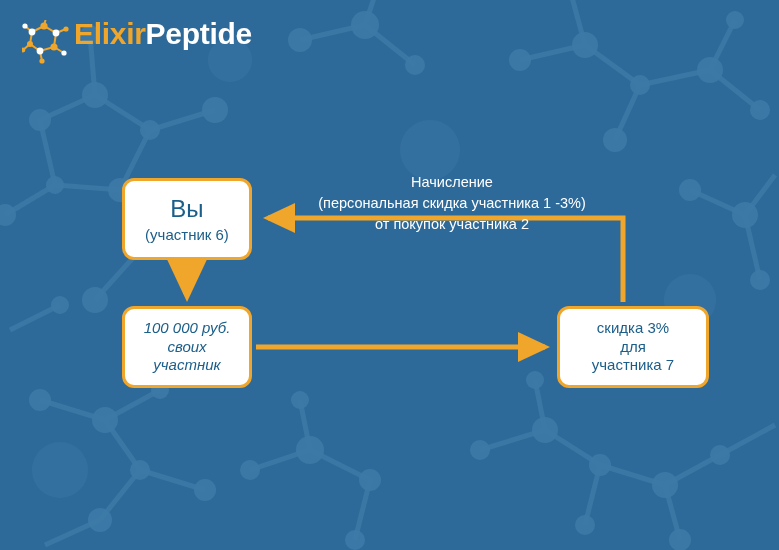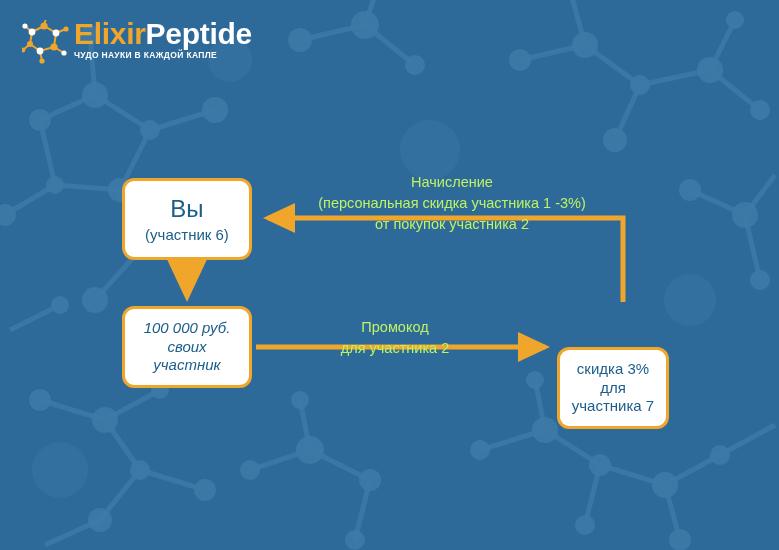--- a/index.html
+++ b/index.html
@@ -98,30 +98,29 @@
     top: 306px;
     width: 130px;
     height: 82px;
     font-size: 15px;
     font-style: italic;
   }
   #node-purchases .ln { display: block; }
   #node-discount {
     left: 557px;
     top: 306px;
-    width: 112px;
+    width: 152px;
     height: 82px;
     font-size: 15px;
-    margin-top: 41px;
   }
   #node-discount .ln { display: block; }
   
   .edge-label {
     position: absolute;
-    color: #bef264;
+    color: #ffffff;
     font-size: 14.5px;
     line-height: 21px;
     text-align: center;
     white-space: nowrap;
   }
   #label-top {
     left: 262px;
     top: 172px;
     width: 380px;
   }
@@ -257,21 +256,20 @@
         <circle cx="8" cy="24" r="3"></circle>
         <circle cx="44" cy="9" r="2.6"></circle>
         <circle cx="20" cy="41" r="2.6"></circle>
         <circle cx="1" cy="30" r="2.4"></circle>
       </g>
     </svg>
     <div id="logo-text">
       <div class="logo-title">
         <span class="w1">Elixir</span><span class="w2">Peptide</span>
       </div>
-      <div class="logo-sub">ЧУДО НАУКИ В КАЖДОЙ КАПЛЕ</div>
     </div>
   </div>
 
   <div class="node" id="node-you">
     <span class="line1">Вы</span>
     <span class="line2">(участник 6)</span>
   </div>
 
   <div class="node" id="node-purchases">
     <span class="ln">100 000 руб.</span>
@@ -284,18 +282,14 @@
     <span class="ln">для</span>
     <span class="ln">участника 7</span>
   </div>
 
   <div class="edge-label" id="label-top">
     <span class="ln">Начисление</span>
     <span class="ln">(персональная скидка участника 1 -3%)</span>
     <span class="ln">от покупок участника 2</span>
   </div>
 
-  <div class="edge-label" id="label-promo">
-    <span class="ln">Промокод</span>
-    <span class="ln">для участника 2</span>
-  </div>
 
 </div>
 
 </body></html>

